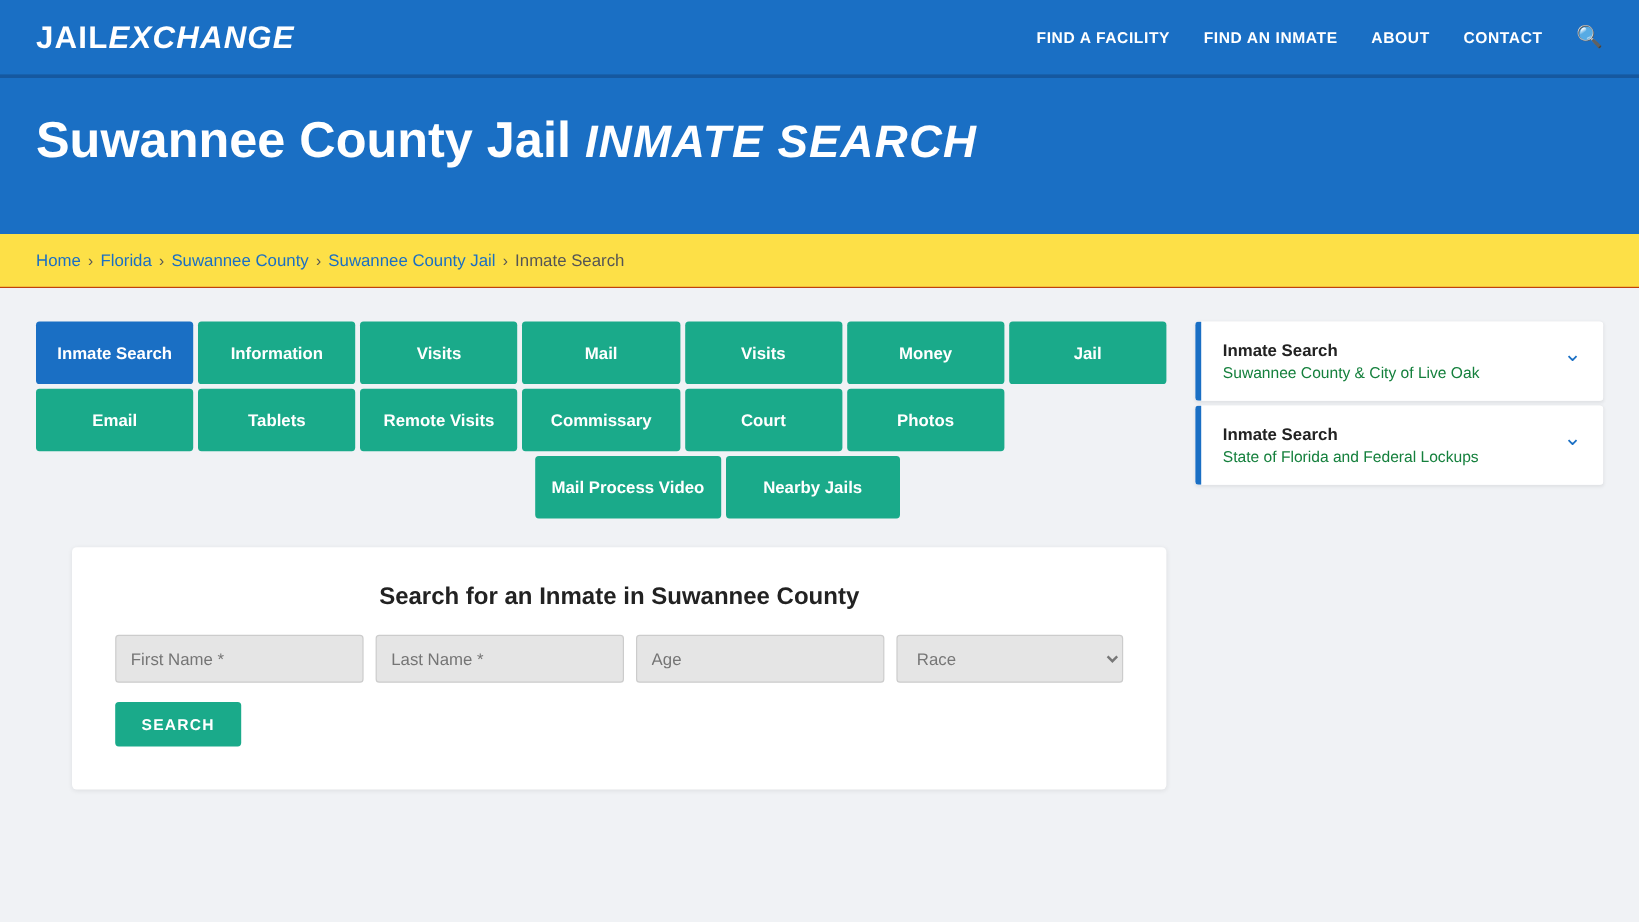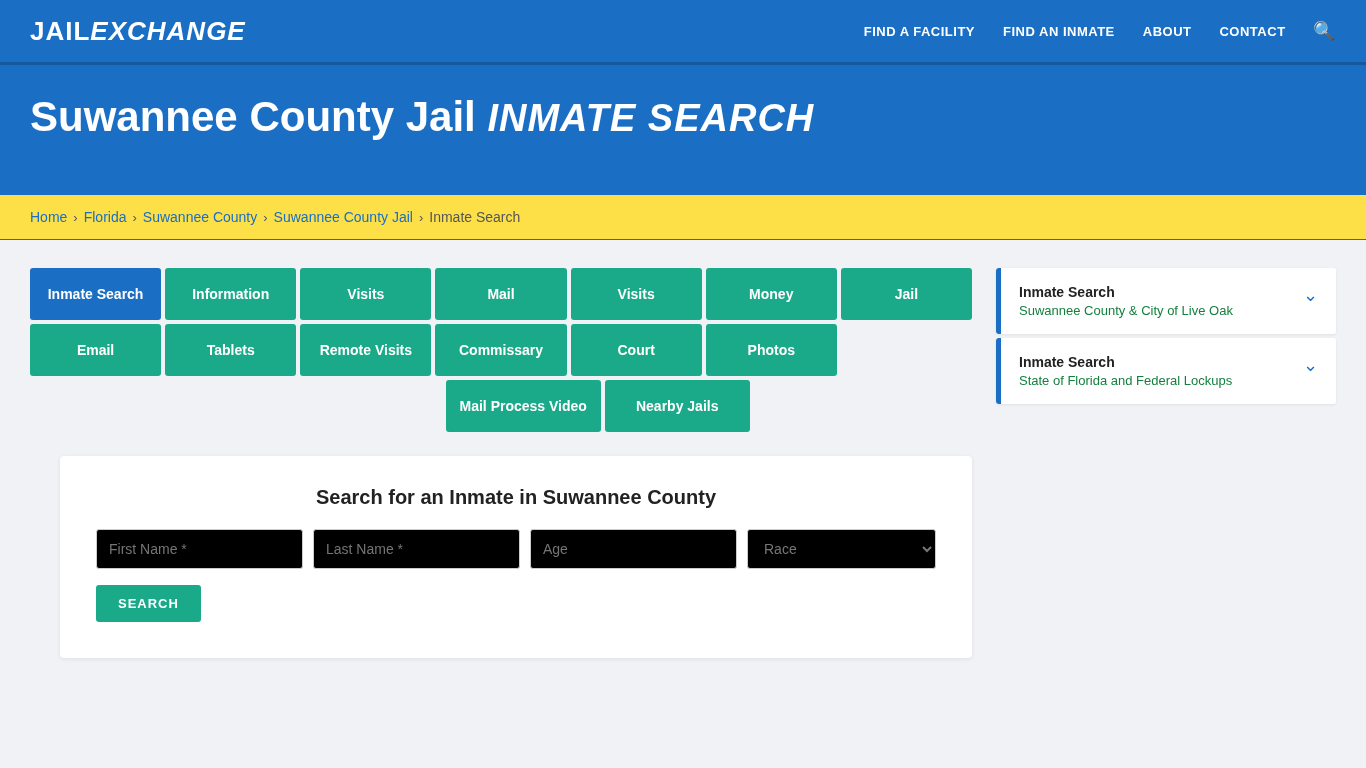--- a/index.html
+++ b/index.html
@@ -149,21 +149,21 @@
       gap: 10px;
       margin-bottom: 16px;
     }
     .search-fields input, .search-fields select {
       flex: 1;
       padding: 10px 12px;
       border: 1px solid #ccc;
       border-radius: 3px;
       font-size: 14px;
       color: #777;
-      background: #000000;
+      background: #e5e5e5;
     }
     .search-btn {
       background: #1aaa8a;
       color: #fff;
       border: none;
       padding: 11px 22px;
       font-size: 13px;
       font-weight: 700;
       letter-spacing: 1px;
       border-radius: 3px;

